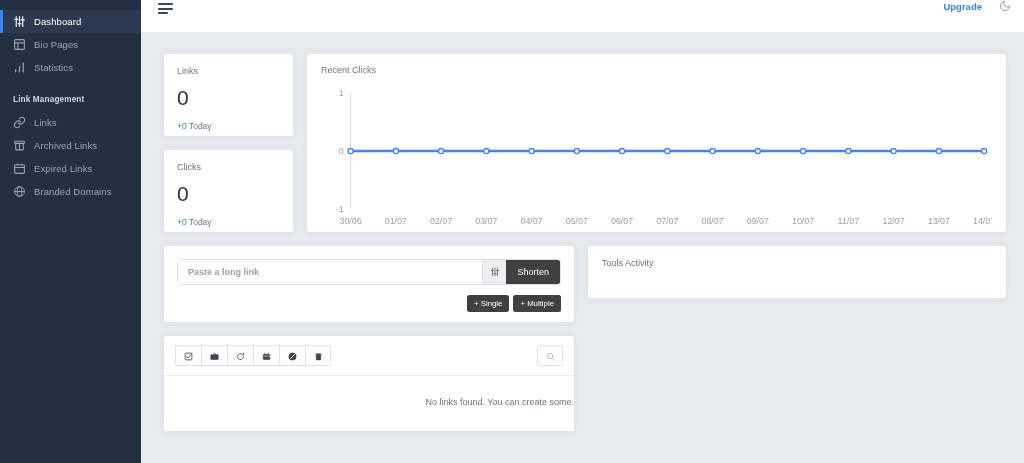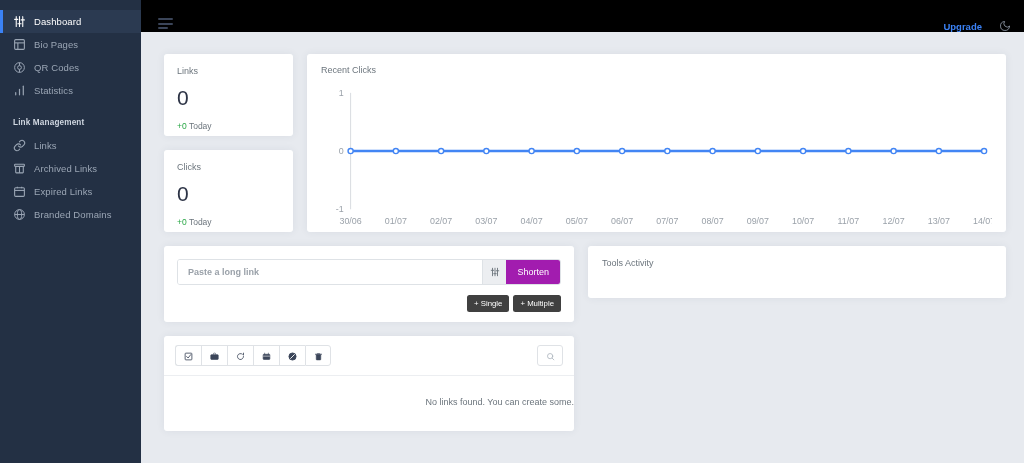--- a/index.html
+++ b/index.html
@@ -51,22 +51,22 @@
     font-weight: bold;
     padding: 16px 0 7px 13px;
     letter-spacing: .15px;
   }
   .chev { margin-left: auto; margin-right: 13px; opacity: .7; }
 
   
   .right { flex: 1; display: flex; flex-direction: column; height: 463px; }
 
   .topbar {
-    height: 32px; background: #000000;
-    display: flex; align-items: flex-end;
+    height: 32px; background: #ffffff;
+    display: flex; align-items: flex-start;
     padding: 0 13px 0 17px;
     flex: 0 0 32px;
   }
   .hamburger { display: flex; flex-direction: column; gap: 2.5px; cursor: pointer; padding: 3px 0; }
   .hamburger i { display: block; height: 2px; background: #3b4559; border-radius: 1px; }
   .hamburger i:nth-child(1) { width: 15px; }
   .hamburger i:nth-child(2) { width: 15px; }
   .hamburger i:nth-child(3) { width: 10px; }
   .topbar-right { margin-left: auto; display: flex; align-items: center; gap: 17px; }
   .upgrade-link { color: #3b82f6; font-size: 9.5px; font-weight: bold; text-decoration: none; cursor: pointer; }
@@ -114,21 +114,21 @@
     padding: 0 10px; font-family: "Liberation Sans", sans-serif;
     background: #fff;
     font-weight: bold;
   }
   .input-group input::placeholder { color: #9aa1a9; }
   .adv-btn {
     width: 24px; background: #eceef1; border-left: 1px solid #dee2e6;
     display: flex; align-items: center; justify-content: center; cursor: pointer;
   }
   .shorten-btn {
-    background: #a21caf; color: #fff; font-size: 9px;
+    background: #404040; color: #fff; font-size: 9px;
     display: flex; align-items: center; padding: 0 11px; cursor: pointer;
   }
   .sm-btns { display: flex; justify-content: flex-end; gap: 4px; margin-top: 10px; }
   .sm-btn {
     background: #404040; color: #fff; font-size: 7.8px;
     padding: 4px 7px; border-radius: 2.5px; cursor: pointer;
   }
   .activity-card { flex: 1; padding: 12px 14px; height: 52px; }
 
   
@@ -182,31 +182,20 @@
       <span class="ico">
         <svg width="13" height="13" viewBox="0 0 24 24" fill="none" stroke="#9ba6b5" stroke-width="2">
           <rect x="3" y="3" width="18" height="18" rx="2"></rect>
             <line x1="3" y1="9" x2="21" y2="9"></line>
             <line x1="9" y1="21" x2="9" y2="9"></line>
         </svg>
       </span>
       <span>Bio Pages</span>
     </div>
 
-    <div class="nav-item">
-      <span class="ico">
-        <svg width="13" height="13" viewBox="0 0 24 24" fill="none" stroke="#9ba6b5" stroke-width="1.8">
-          <circle cx="12" cy="12" r="9"></circle>
-            <circle cx="12" cy="12" r="3.5"></circle>
-          <line x1="12" y1="3" x2="12" y2="8.5"></line>
-            <line x1="12" y1="15.5" x2="12" y2="21"></line>
-        </svg>
-      </span>
-      <span>QR Codes</span>
-    </div>
 
     <div class="nav-item">
       <span class="ico">
         <svg width="13" height="13" viewBox="0 0 24 24" fill="none" stroke="#9ba6b5" stroke-width="2.2" stroke-linecap="round">
           <line x1="5" y1="20" x2="5" y2="16"></line>
             <line x1="12" y1="20" x2="12" y2="10"></line>
             <line x1="19" y1="20" x2="19" y2="4"></line>
         </svg>
       </span>
       <span>Statistics</span>

